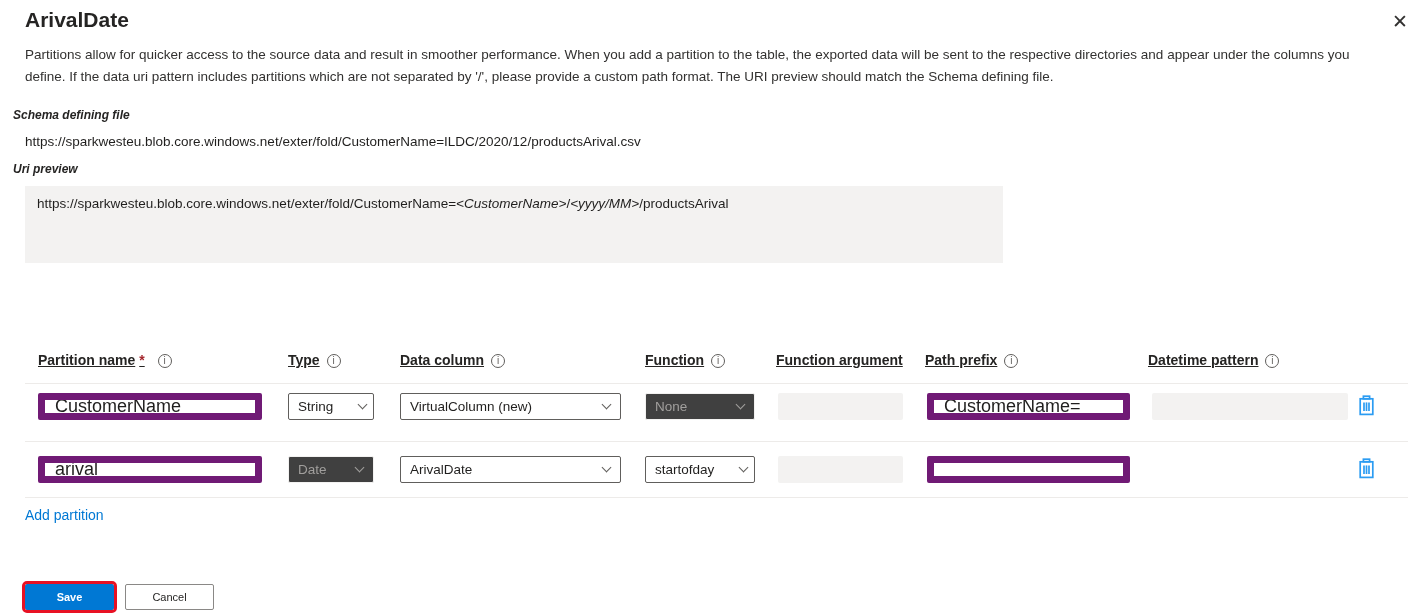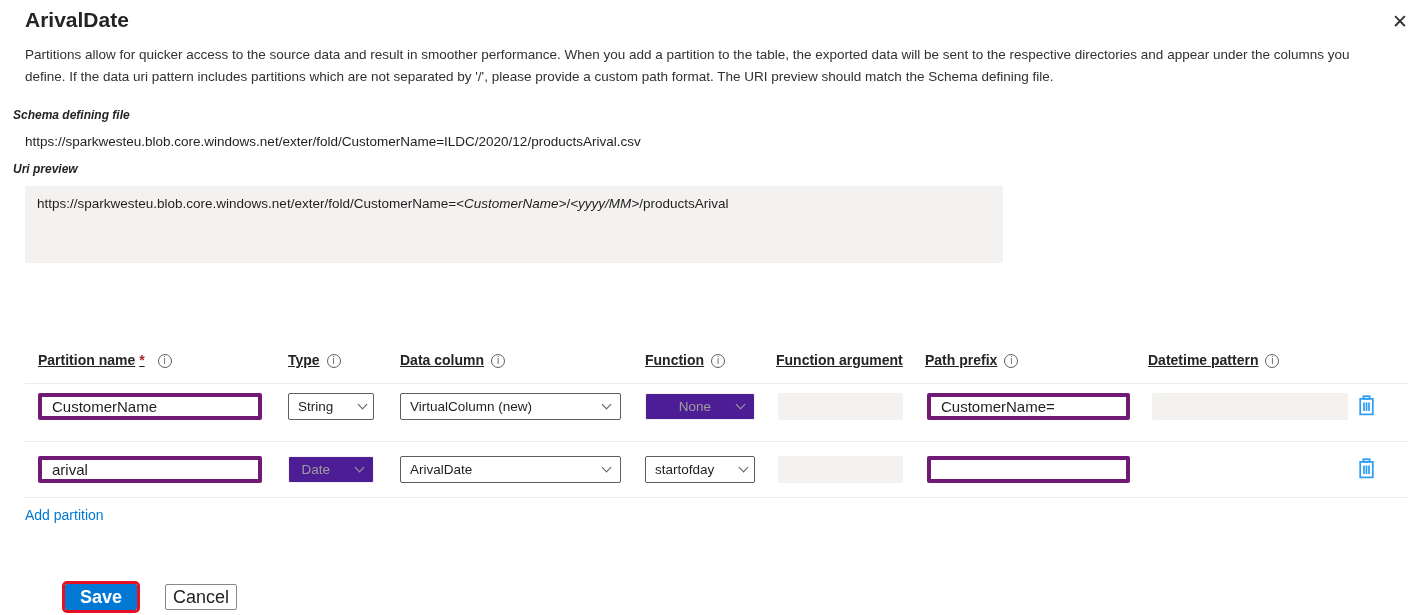--- a/index.html
+++ b/index.html
@@ -35,39 +35,39 @@
   .sep { position:absolute; left:25px; width:1383px; height:1px; background:#edebe9; }
   .sep1{top:383px} .sep2{top:441px} .sep3{top:497px}
 
   .row { position:absolute; left:0; width:1408px; height:28px; }
   .row1{top:393px} .row2{top:456px}
   .cell { position:absolute; top:0; height:27px; }
   .c1{left:38px;width:224px} .c2{left:288px;width:86px} .c3{left:400px;width:221px}
   .c4{left:645px;width:110px} .c5{left:778px;width:125px} .c6{left:927px;width:203px}
   .c7{left:1152px;width:196px} .c8{left:1358px;width:22px;top:2px;height:24px}
 
-  input.txt { width:100%; height:27px; border:4px solid #701a75; border-radius:2px;
-    background:#fff; font-family:"Liberation Sans",sans-serif; font-size:15px;
+  input.txt { width:100%; height:27px; border:7px solid #701a75; border-radius:2px;
+    background:#fff; font-family:"Liberation Sans",sans-serif; font-size:18px;
     color:#201f1e; padding:0 10px; outline:none; }
   .field-dis { width:100%; height:27px; background:#f3f2f1; border:none; border-radius:2px; }
 
   .dd { display:flex; align-items:center; justify-content:space-between; width:100%; height:27px;
     border:1px solid #605e5c; border-radius:2px; background:#fff; padding:0 9px 0 9px;
     font-size:13.5px; color:#201f1e; cursor:pointer; white-space:nowrap;gap:20px; }
   .dd .chev { width:7px; height:7px; border-right:1.5px solid #605e5c; border-bottom:1.5px solid #605e5c;
     transform:rotate(45deg); margin:-4px 1px 0 6px; flex:none; }
-  .dd.dis { background:#4c1d95; border-color:#f3f2f1; color:#a19f9d; cursor:default;justify-content:flex-end; }
+  .dd.dis { background:#404040; border-color:#f3f2f1; color:#a19f9d; cursor:default; }
   .dd.dis .chev { border-color:#a19f9d; }
 
   .trash { background:none; border:none; padding:0; cursor:pointer; }
 
   .add-link { position:absolute; left:25px; top:507px; font-size:14px; color:#0078d4; cursor:pointer; }
 
-  .btn { position:absolute; top:584px; height:26px; width:72px; font-size:18px;
-    font-family:"Liberation Sans",sans-serif; cursor:pointer; border-radius:2px;margin-left:40px; }
+  .btn { position:absolute; top:584px; height:26px; width:89px; font-size:11px;
+    font-family:"Liberation Sans",sans-serif; cursor:pointer; border-radius:2px; }
   .btn-save { left:25px; background:#0078d4; border:1px solid #0078d4; color:#fff; font-weight:700;
     outline:3px solid #e81123; outline-offset:0px; }
   .btn-cancel { left:125px; background:#fff; border:1px solid #8a8886; color:#201f1e; }
 </style>
 </head>
 <body>
 
 <div class="page">
 
   <div class="title">ArivalDate</div>

